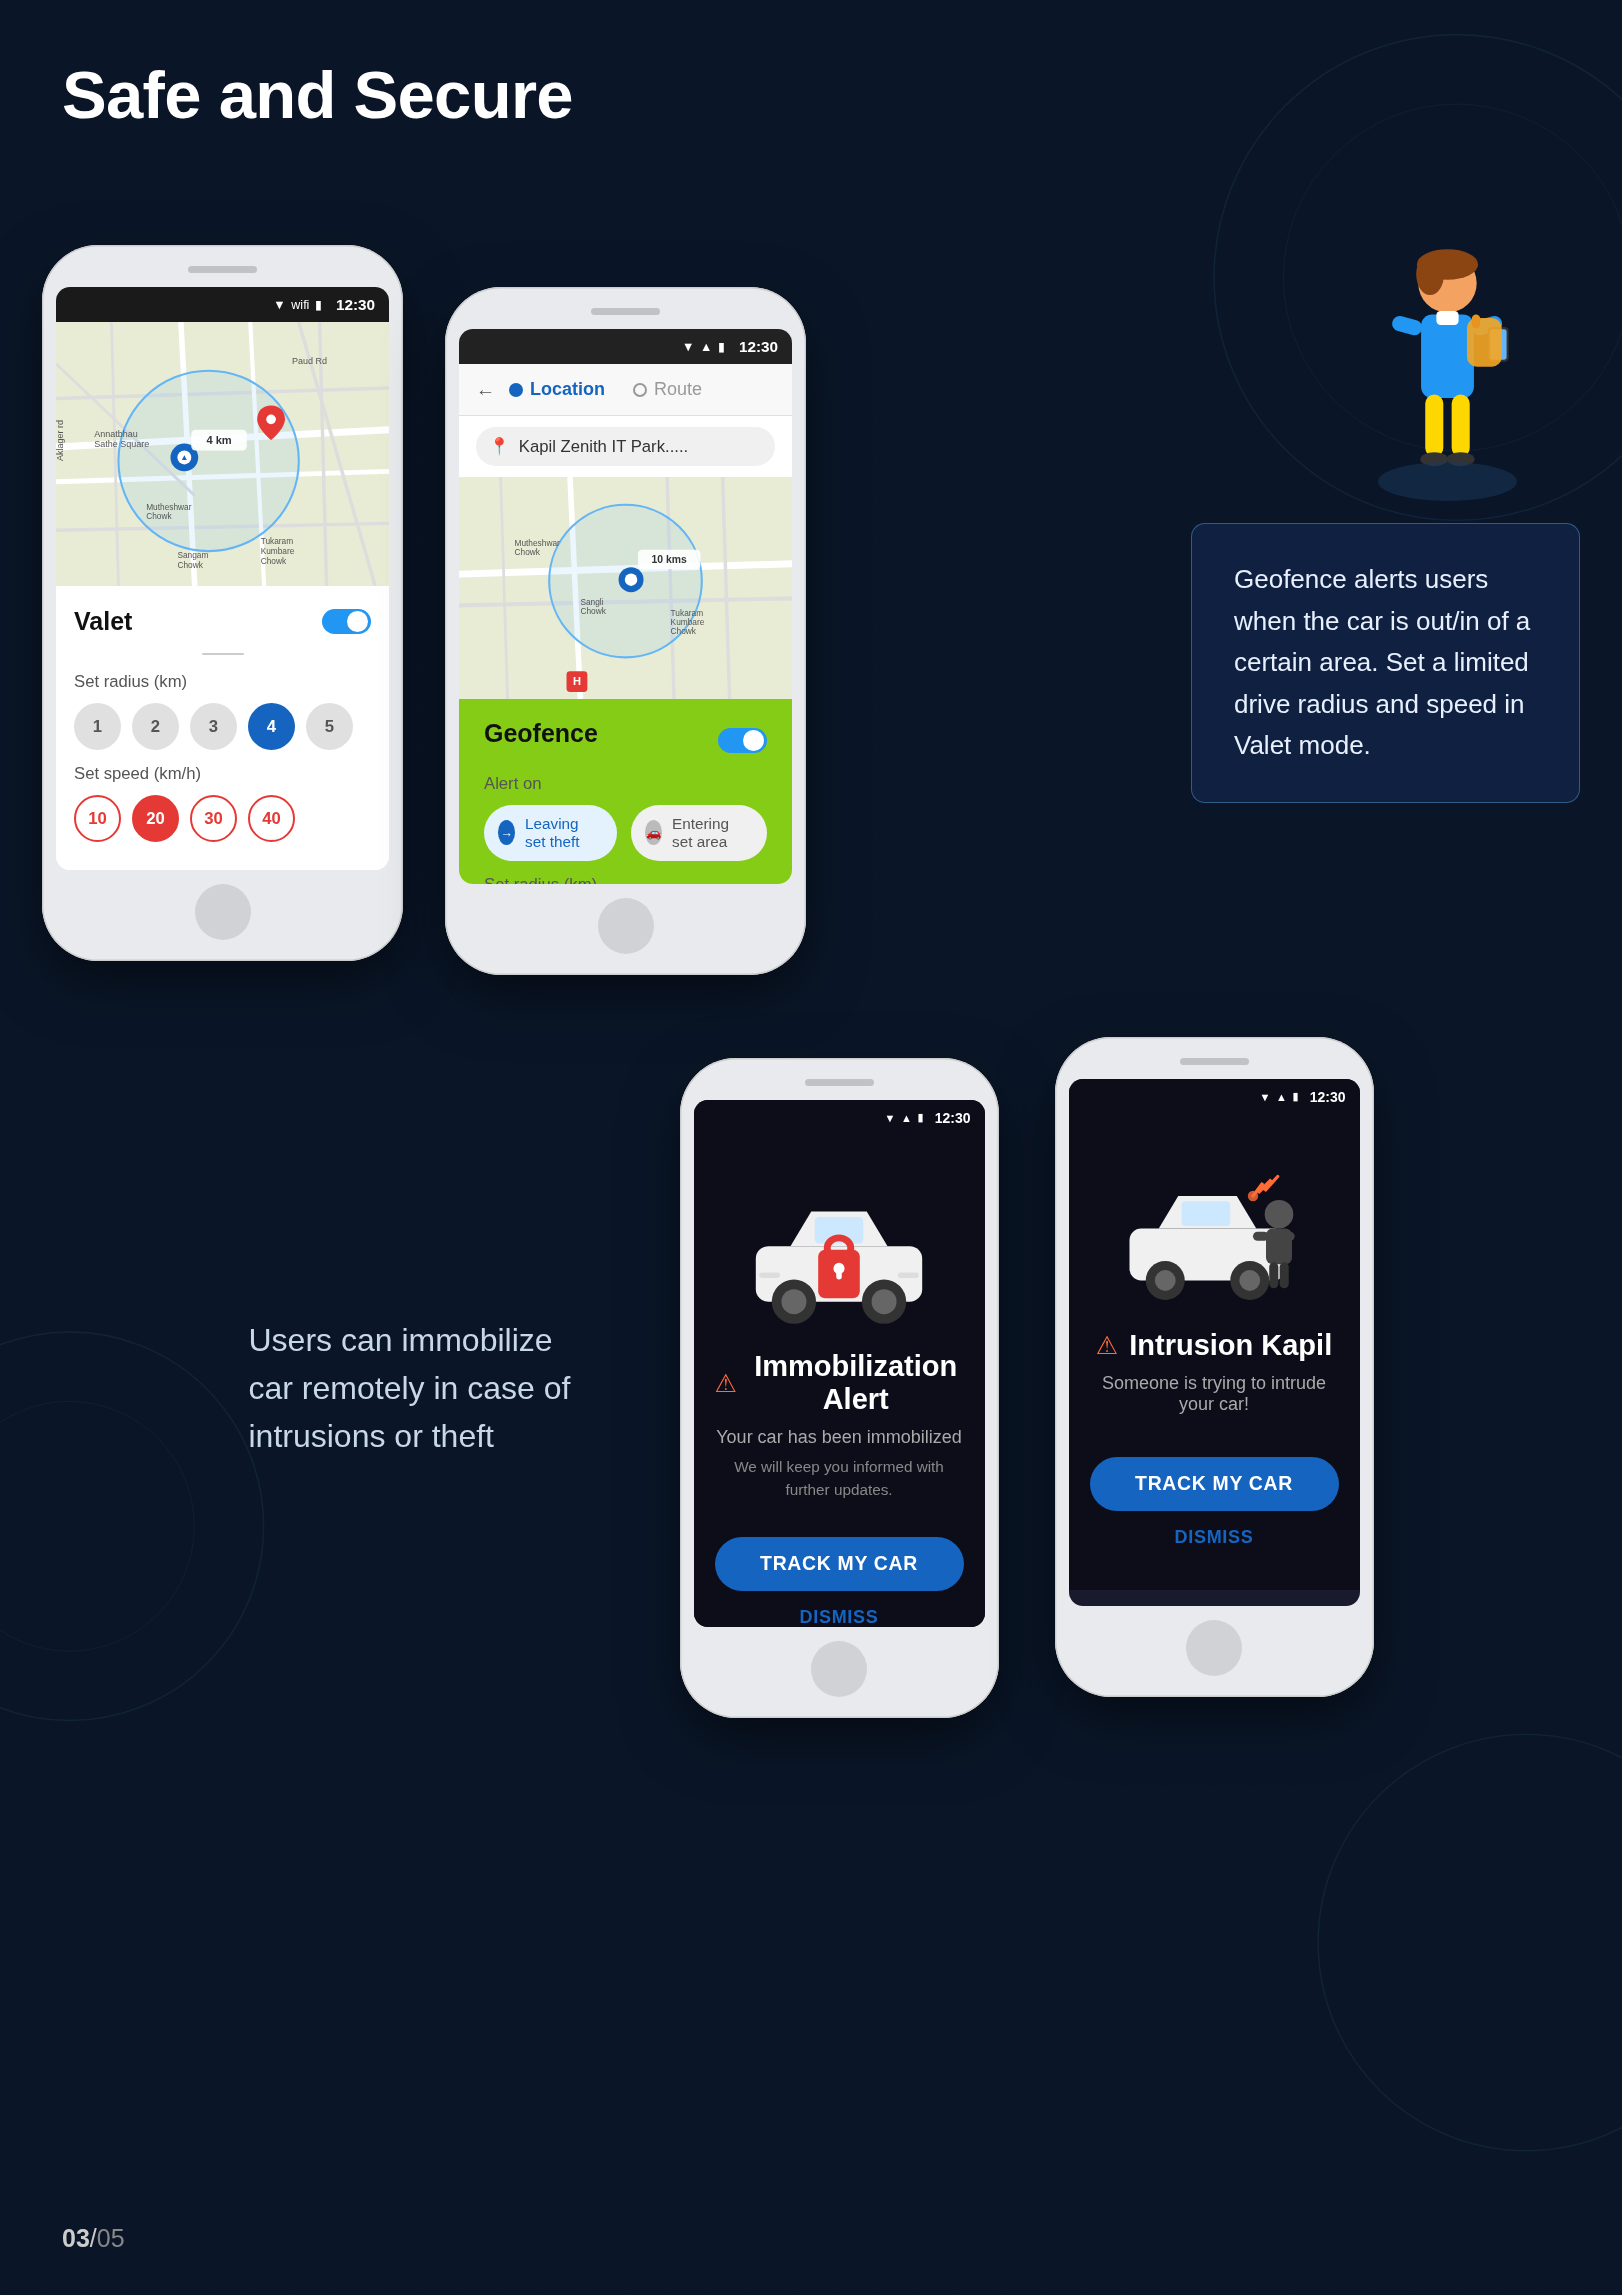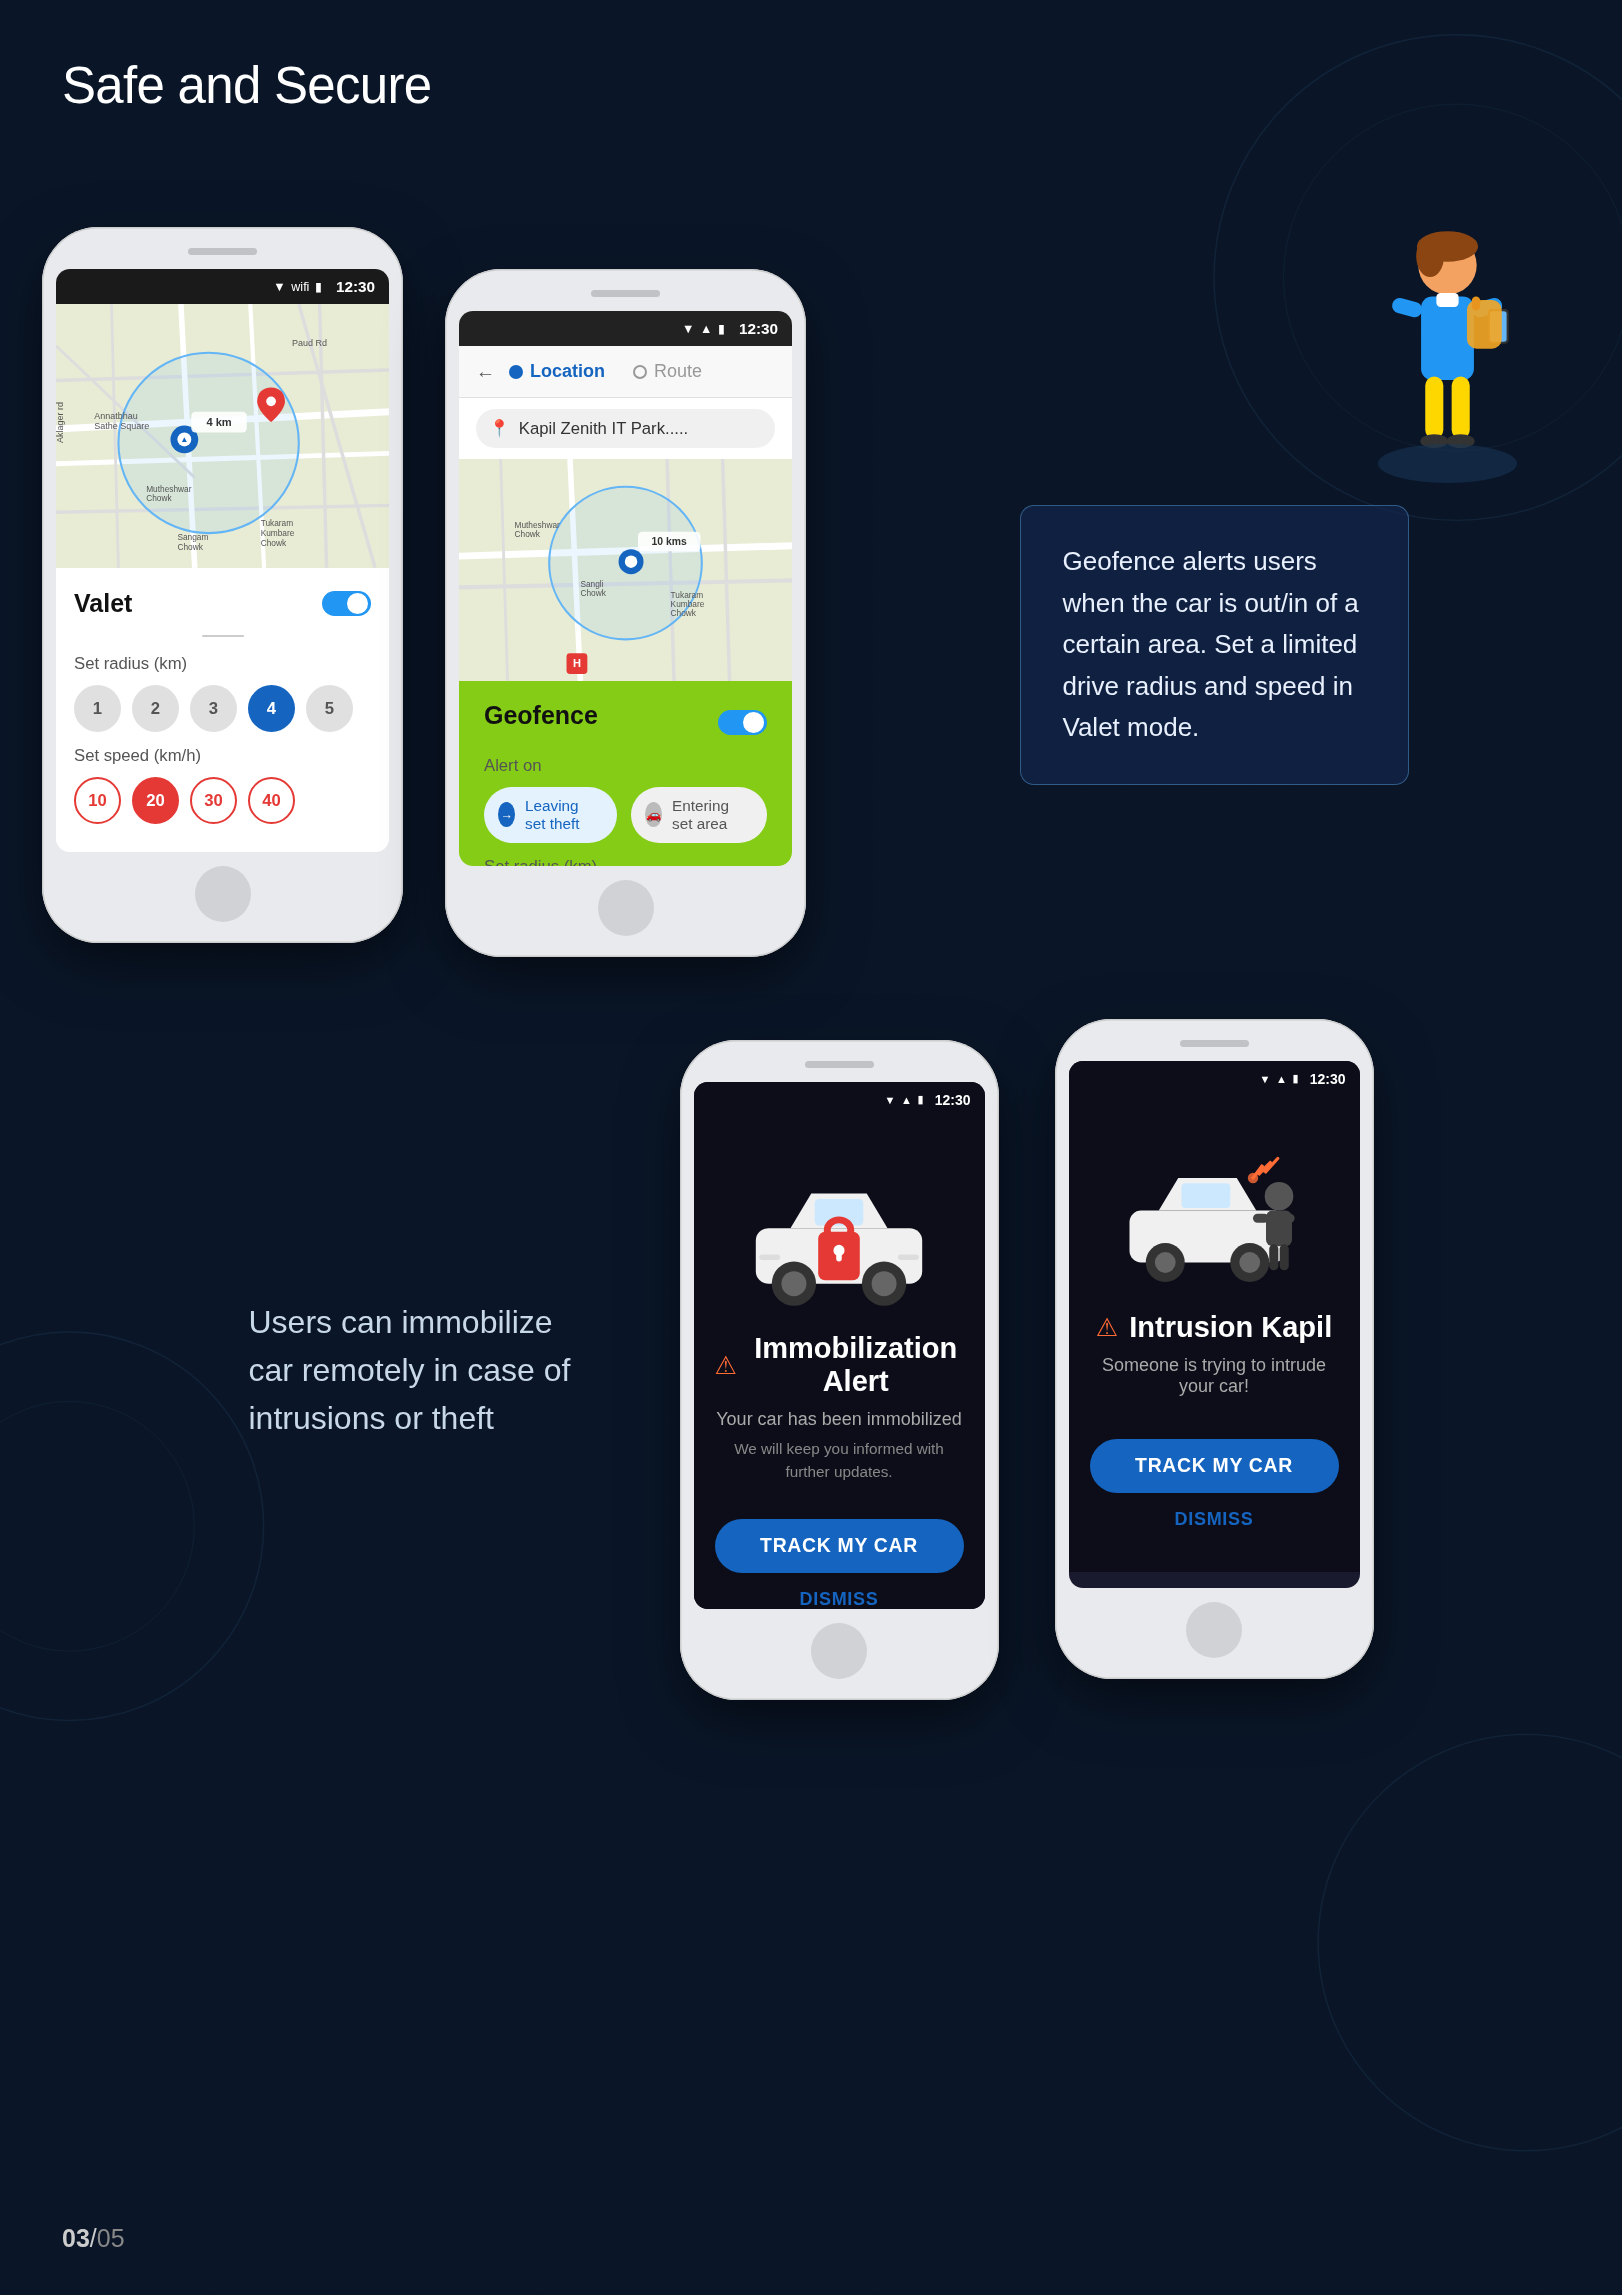--- a/index.html
+++ b/index.html
@@ -13,22 +13,22 @@
       overflow: hidden;
     }
 
     
     .header-section {
       padding: 56px 62px 42px;
       max-width: 833px;
     }
 
     .main-title {
-      font-size: 51px;
-      font-weight: 400;
+      font-size: 67px;
+      font-weight: 700;
       color: #ffffff;
       margin-bottom: 28px;
       letter-spacing: -0.7px;
     }
 
     .subtitle {
       font-size: 30.5px;
       color: #c8d8e8;
       line-height: 1.5;
       max-width: 763px;
@@ -657,21 +657,21 @@
             </div>
           </div>
           <div class="section-label">Set radius (km)</div>
 
         </div>
       </div>
       <div class="phone-home-btn"></div>
     </div>
   </div>
 
-  <div style="display:flex;flex-direction:column;align-items:center;gap:0;flex:1;position:relative;min-height:555px;">
+  <div style="display:flex;flex-direction:column;align-items:flex-end;gap:0;flex:1;position:relative;min-height:555px;">
 
     <div style="position:absolute;right:56px;top:0;width:153px;height:291px;">
       <svg viewBox="0 0 220 420" xmlns="http://www.w3.org/2000/svg">
 
         <circle cx="110" cy="55" r="42" fill="#f4a261"></circle>
 
         <ellipse cx="110" cy="28" rx="44" ry="22" fill="#8b4513"></ellipse>
         <ellipse cx="85" cy="42" rx="20" ry="30" fill="#8b4513"></ellipse>
 
         <rect x="72" y="100" width="76" height="120" rx="16" fill="#2196f3"></rect>

